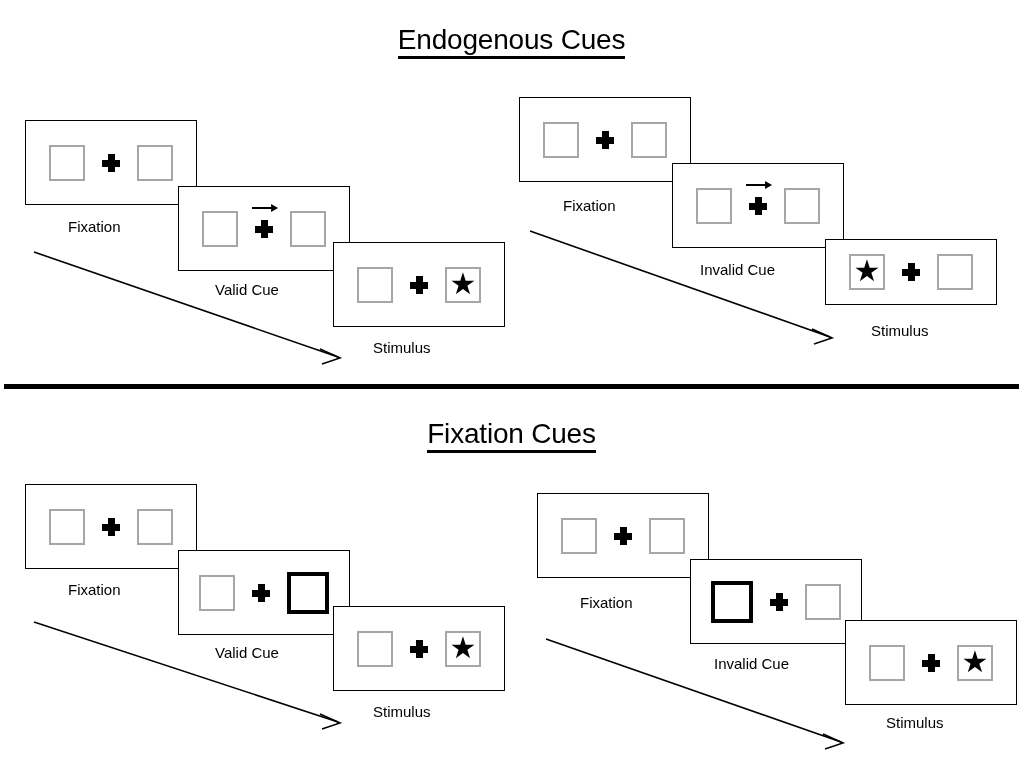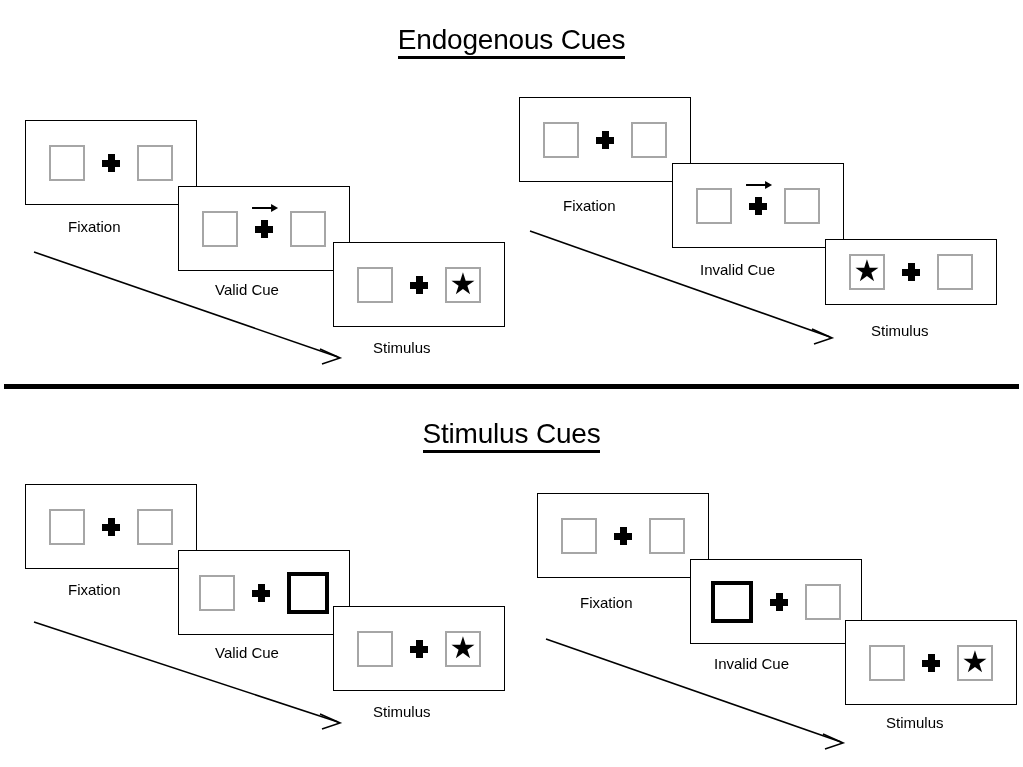--- a/index.html
+++ b/index.html
@@ -240,21 +240,21 @@
 <div class="caption" style="left:871px; top:322px; z-index:6;">Stimulus</div>
 
 <svg class="time-arrow" style="left:0px; top:0px; width:1023px; height:767px; z-index:1;">
   <line x1="530" y1="231" x2="830" y2="337"></line>
   <polyline points="812,329 832,338 814,344"></polyline>
 </svg>
 
 <div class="divider" style="top:384px;"></div>
 
 <div class="section-title" style="top:418px;">
-  <span>Stimulus Cues</span>
+  <span>Fixation Cues</span>
 </div>
 
 <div class="panel" style="left:25px; top:484px; width:172px; height:85px; z-index:3;">
   <div class="panel-inner">
     <div class="box"></div>
     <div class="cross-wrap">
       <div class="cross"></div>
     </div>
     <div class="box"></div>
   </div>

